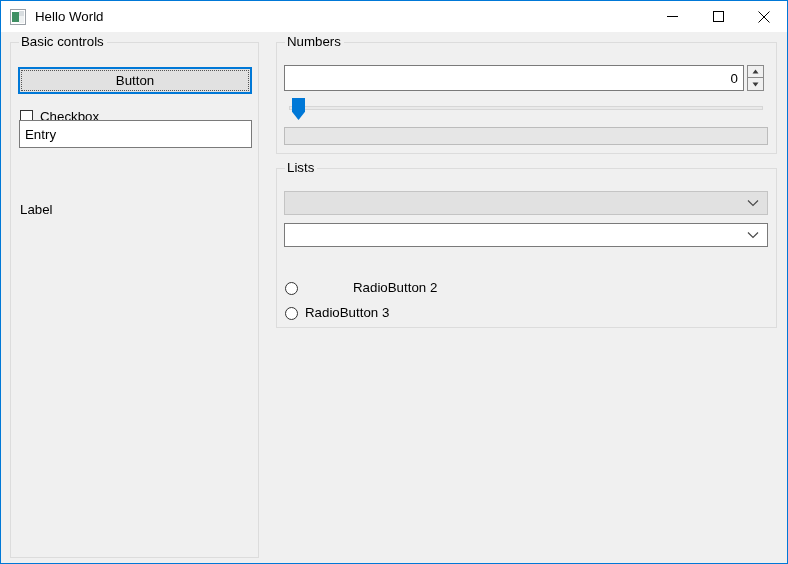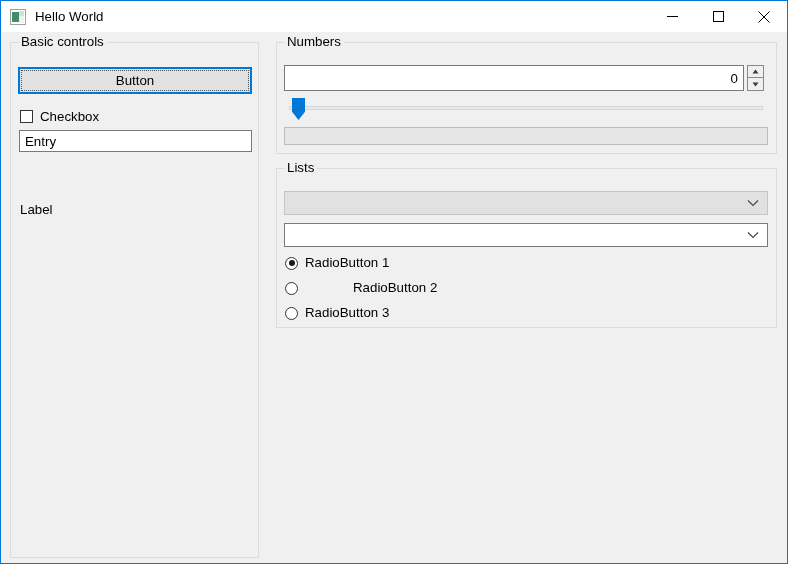--- a/index.html
+++ b/index.html
@@ -165,23 +165,23 @@
   .ctrl-label {
     font-size: 13.3px;
     color: #000000;
     line-height: 1;
     white-space: nowrap;
   }
 
   
   #entry-field {
     position: absolute;
-    left: 8px; top: 87px;
+    left: 8px; top: 77px;
     width: 233px;
-    height: 22px;
+    height: 28px;
     box-sizing: border-box;
     border: 1px solid #7a7a7a;
     background: #ffffff;
     font-family: "Liberation Sans", sans-serif;
     font-size: 13.3px;
     color: #000000;
     padding: 0 5px;
     outline: none;
   }
 
@@ -416,24 +416,20 @@
           <polyline points="1,1.5 6,6.5 11,1.5" fill="none" stroke="#4a4a4a" stroke-width="1.2"></polyline>
         </svg>
       </div>
 
       <div class="combo" id="combo-editable">
         <svg width="12" height="8" viewBox="0 0 12 8">
           <polyline points="1,1.5 6,6.5 11,1.5" fill="none" stroke="#4a4a4a" stroke-width="1.2"></polyline>
         </svg>
       </div>
 
-      <div class="radio-row" id="radio-row-0">
-        <span class="rbox checked"></span>
-        <span class="ctrl-label">RadioButton 1</span>
-      </div>
       <div class="radio-row" id="radio-row-1">
         <span class="rbox"></span>
         <span class="ctrl-label">RadioButton 2</span>
       </div>
       <div class="radio-row" id="radio-row-2">
         <span class="rbox"></span>
         <span class="ctrl-label">RadioButton 3</span>
       </div>
     </div>
 

